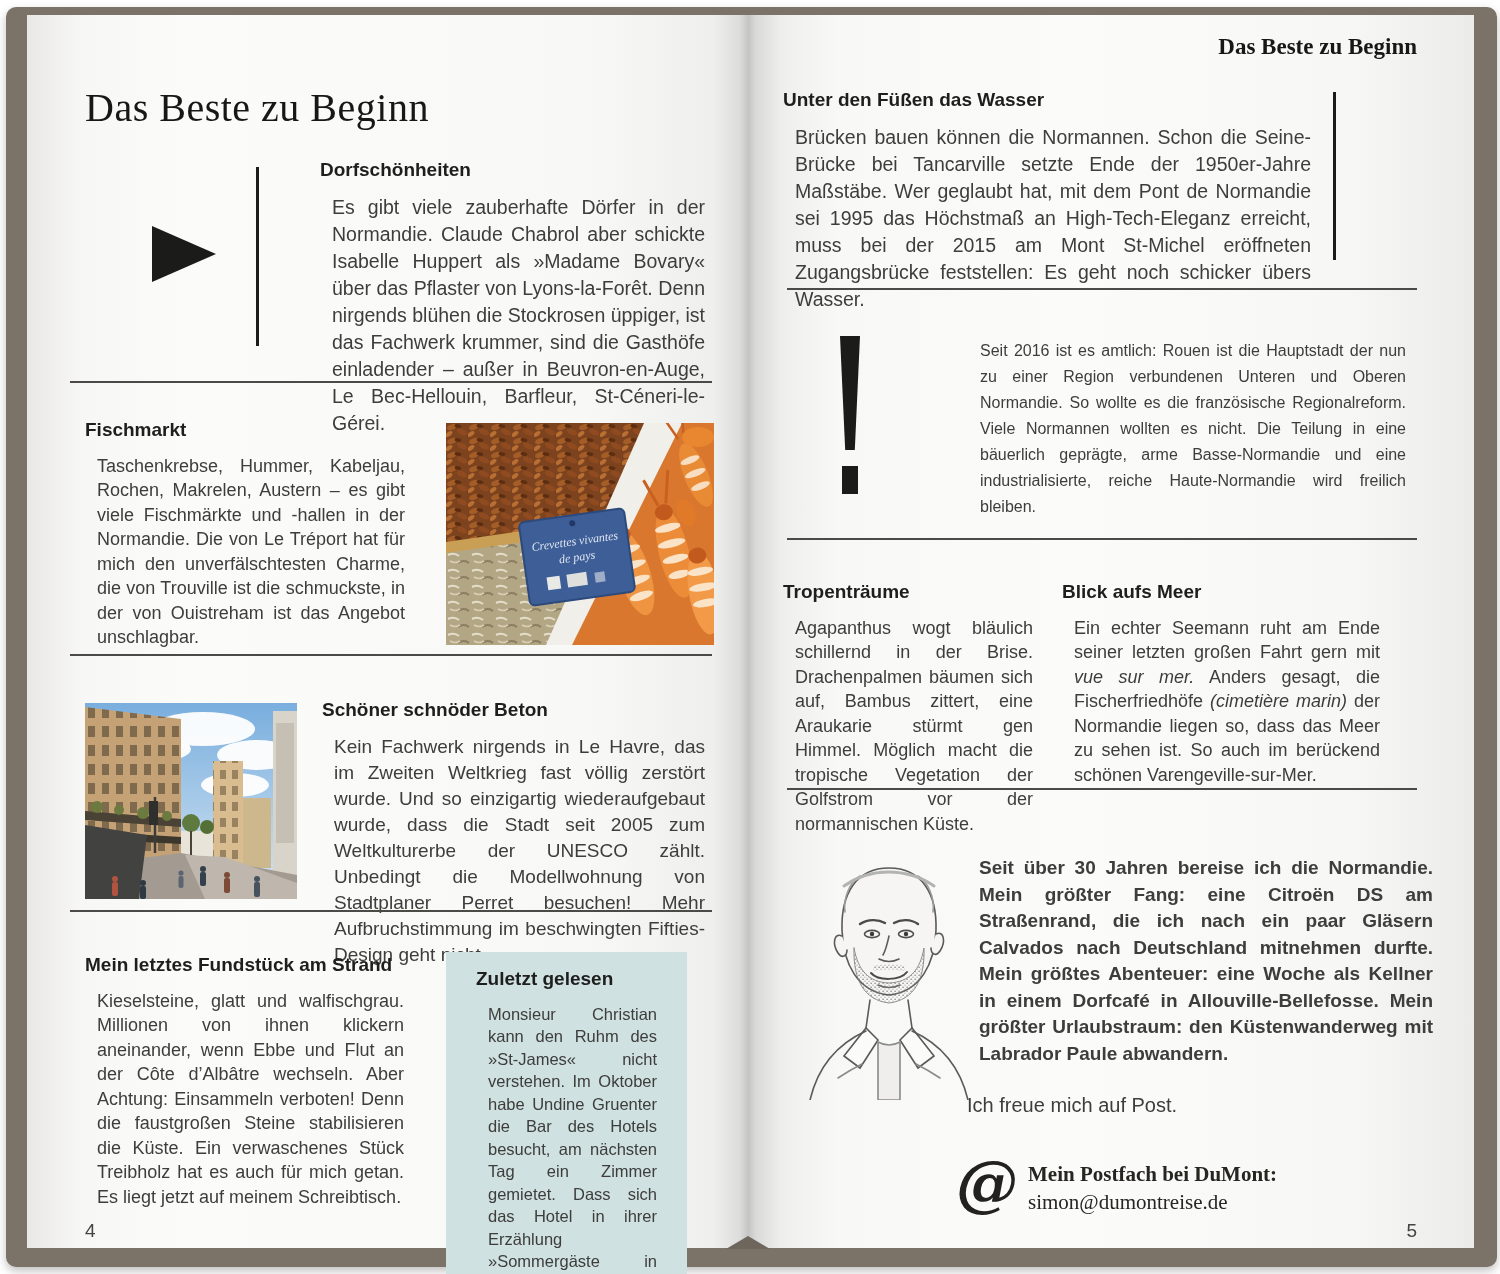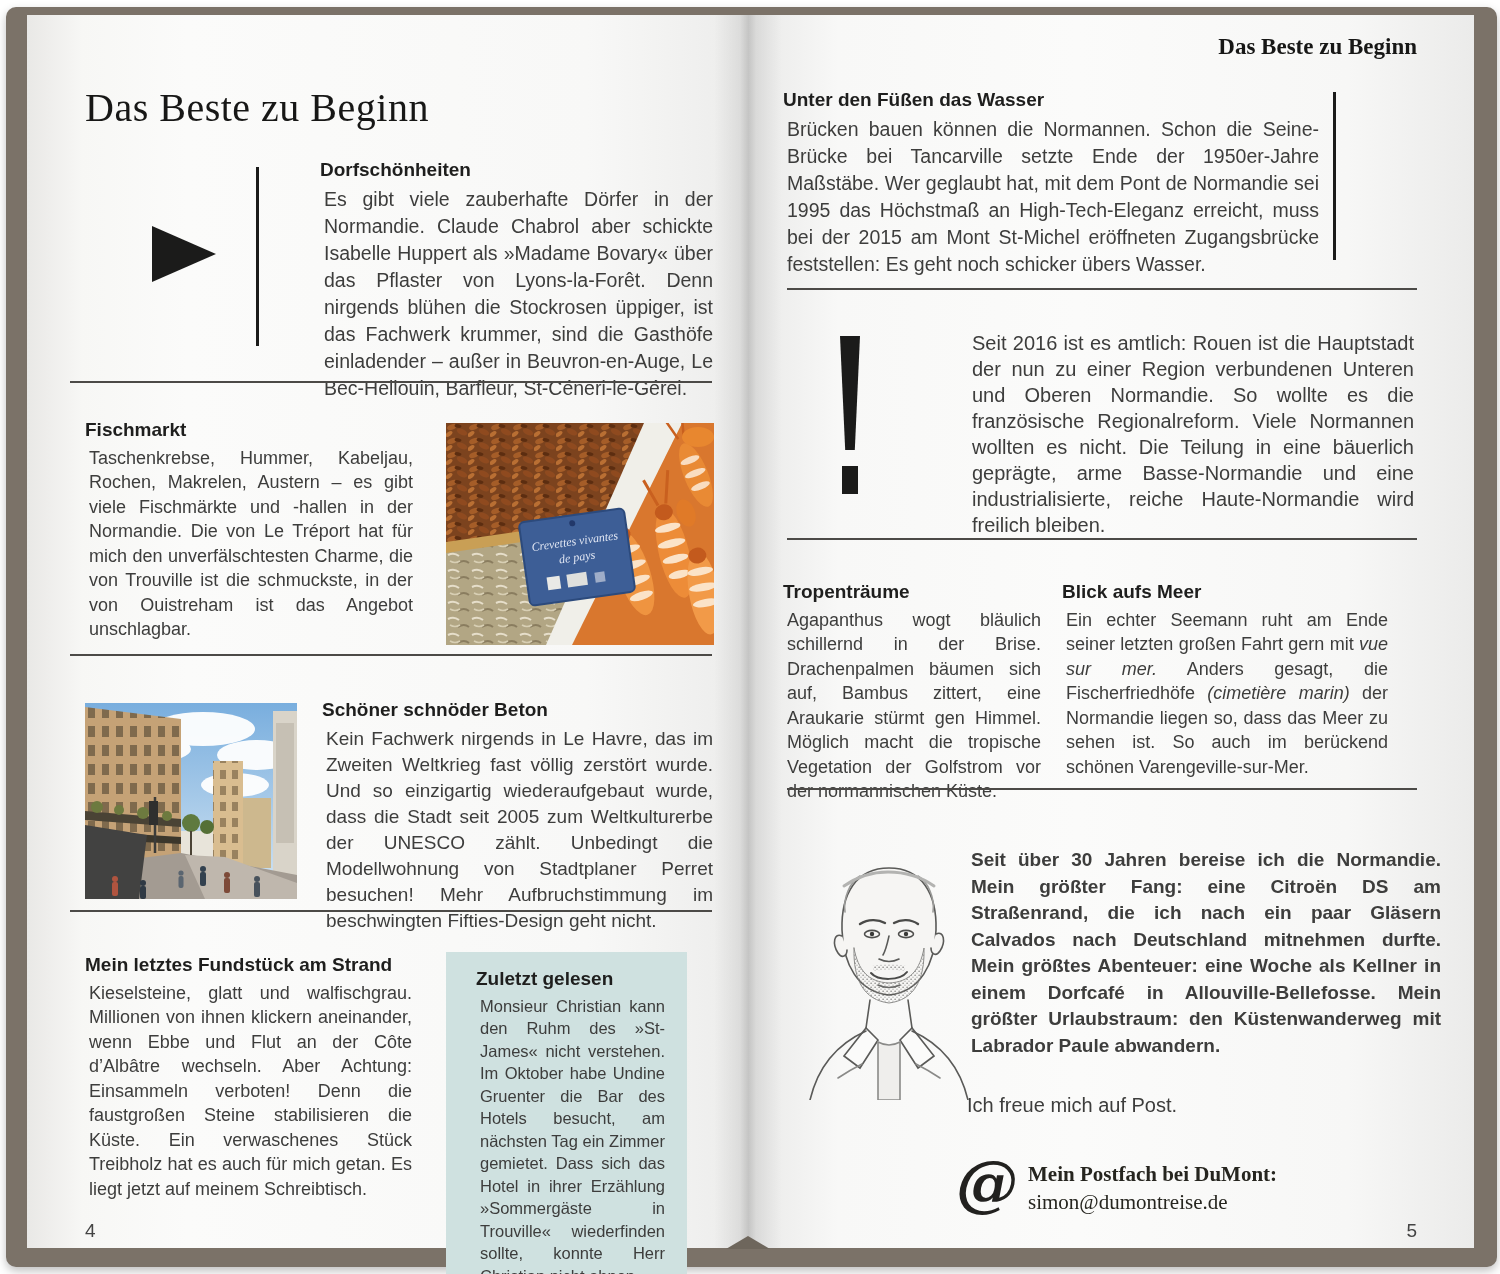--- a/index.html
+++ b/index.html
@@ -18,21 +18,21 @@
   .stack.l{left:27px;} .stack.r{left:1428px;}
   .gutter{position:absolute;left:714px;top:15px;width:68px;height:1233px;
     background:linear-gradient(90deg,rgba(0,0,0,0) 0,rgba(0,0,0,.07) 38%,rgba(0,0,0,.16) 50%,rgba(0,0,0,.07) 62%,rgba(0,0,0,0) 100%);}
   .spine-notch{position:absolute;left:726px;top:1236px;width:44px;height:13px;background:#6e665c;
     clip-path:polygon(0 100%,50% 0,100% 100%);}
   
   .abs{position:absolute;}
   .serif-title{font-family:"Liberation Serif",serif;font-size:40px;color:#171716;letter-spacing:.5px;}
   .running-head{font-family:"Liberation Serif",serif;font-size:23px;font-weight:700;color:#171716;text-align:right;}
   .h-sans{font-size:19px;font-weight:700;color:#1e1e1d;margin:0 0 4px 0;line-height:1.2;}
-  p{margin:4px;}
+  p{margin:12px;}
   .body-sm{font-size:18px;line-height:24.5px;text-align:justify;color:#3d3d3c;}
   .body-md{font-size:19.5px;line-height:27px;text-align:justify;color:#3d3d3c;}
   .rule{height:2px;background:#4c4a47;}
   .vbar{width:3px;background:#1b1b1a;}
   .triangle{width:0;height:0;border-top:28px solid transparent;border-bottom:28px solid transparent;
             border-left:64px solid #1b1b1a;}
   .excl-bar{background:#1b1b1a;clip-path:polygon(0 0,100% 0,74% 100%,26% 100%);}
   .excl-dot{background:#1b1b1a;}
   .teal-box{background:#cfe1e0;box-sizing:border-box;padding:16px 18px;}
   .teal-box .h-sans{margin-bottom:3px;}
@@ -249,21 +249,21 @@
     <p class="body-md">Brücken bauen können die Normannen. Schon die Seine-Brücke bei Tancarville setzte Ende der 1950er-Jahre Maßstäbe. Wer geglaubt hat, mit dem Pont de Normandie sei 1995 das Höchstmaß an High-Tech-Eleganz erreicht, muss bei der 2015 am Mont St-Michel eröffneten Zugangsbrücke feststellen: Es geht noch schicker übers Wasser.</p>
   </div>
   <div class="abs vbar" style="left:1333px;top:92px;height:168px;"></div>
 
   <div class="abs rule" style="left:787px;top:288px;width:630px;"></div>
 
   <div class="abs excl-bar" style="left:840px;top:336px;width:20px;height:114px;"></div>
   <div class="abs excl-dot" style="left:842px;top:466px;width:16px;height:28px;"></div>
 
   <div class="abs" style="left:968px;top:326px;width:450px;">
-    <p class="body-md" style="font-size:20px;line-height:26px;">Seit 2016 ist es amtlich: Rouen ist die Hauptstadt der nun zu einer Region verbundenen Unteren und Oberen Normandie. So wollte es die französische Regionalreform. Viele Normannen wollten es nicht. Die Teilung in eine bäuerlich geprägte, arme Basse-Normandie und eine industrialisierte, reiche Haute-Normandie wird freilich bleiben.</p>
+    <p class="body-md" style="font-size:16px;line-height:26px;">Seit 2016 ist es amtlich: Rouen ist die Hauptstadt der nun zu einer Region verbundenen Unteren und Oberen Normandie. So wollte es die französische Regionalreform. Viele Normannen wollten es nicht. Die Teilung in eine bäuerlich geprägte, arme Basse-Normandie und eine industrialisierte, reiche Haute-Normandie wird freilich bleiben.</p>
   </div>
 
   <div class="abs rule" style="left:787px;top:538px;width:630px;"></div>
 
   <div class="abs" style="left:783px;top:581px;width:262px;">
     <div class="h-sans">Tropenträume</div>
     <p class="body-sm">Agapanthus wogt bläulich schillernd in der Brise. Drachenpalmen bäumen sich auf, Bambus zittert, eine Araukarie stürmt gen Himmel. Möglich macht die tropische Vegetation der Golfstrom vor der normannischen Küste.</p>
   </div>
 
   <div class="abs" style="left:1062px;top:581px;width:330px;">

